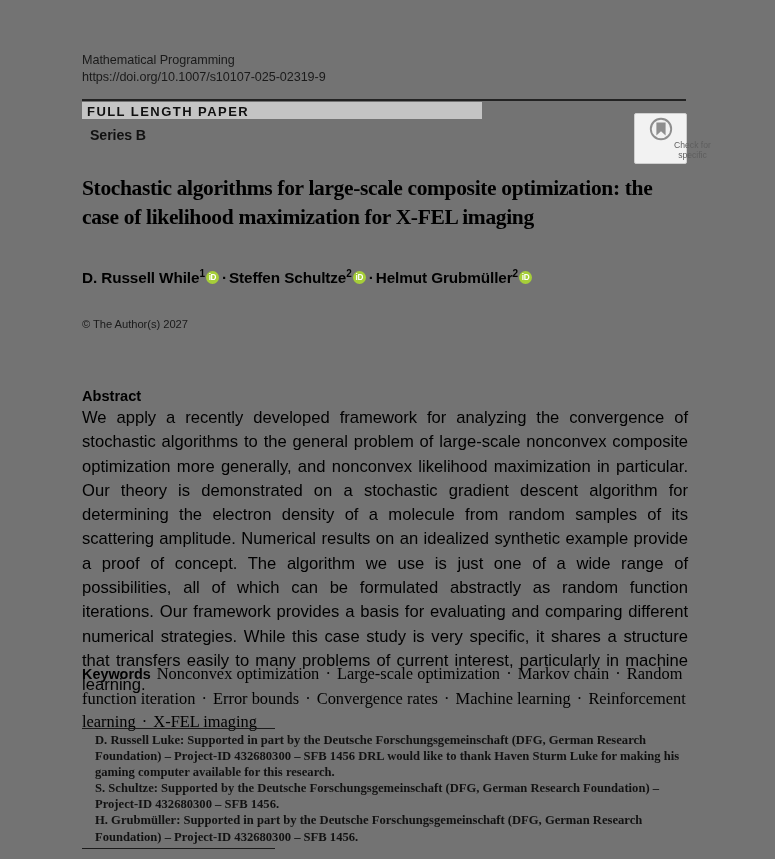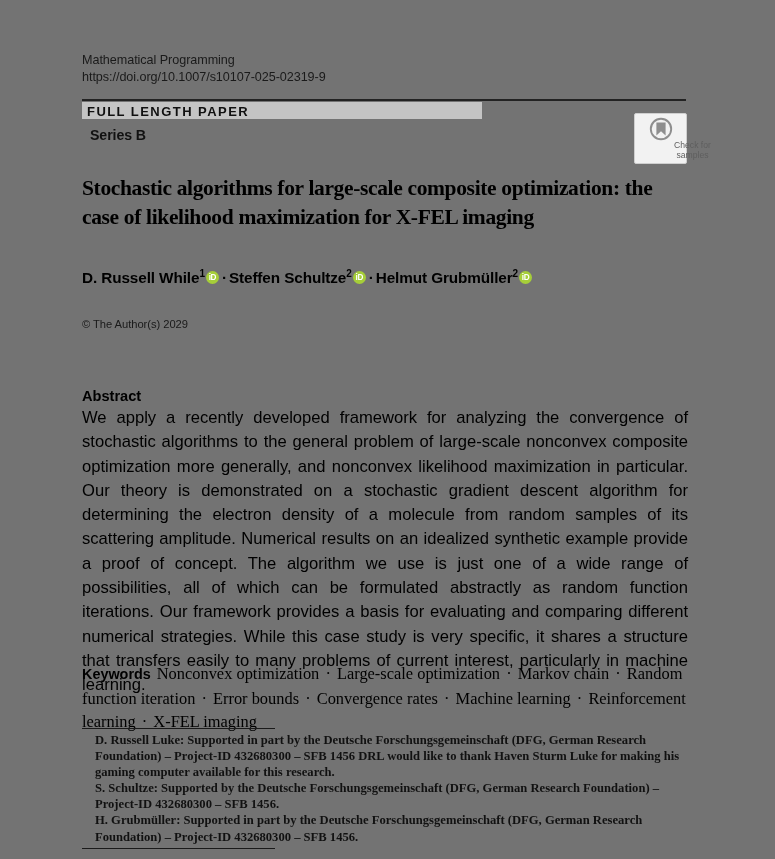--- a/index.html
+++ b/index.html
@@ -280,32 +280,32 @@
 
   <div class="crossmark">
     <span class="crossmark-logo">
       <svg viewBox="0 0 24 24" width="24" height="24">
         <circle cx="12" cy="12" r="10.2" fill="none" stroke="#8e8e8e" stroke-width="1.9"></circle>
         <path d="M7.4 5.6 h9.2 v13.0 l-4.6 -4.3 l-4.6 4.3 z" fill="#8e8e8e"></path>
       </svg>
     </span>
     <span class="crossmark-text">
       <span>Check for</span><br>
-      <span>samples</span>
+      <span>specific</span>
     </span>
   </div>
 
   <h1 class="title">Stochastic algorithms for large-scale composite optimization: the case of likelihood maximization for X-FEL imaging</h1>
 
   <div class="authors">
     <span><span>D. Russell While</span><sup>1</sup><span class="orcid"></span></span><span class="sep-dot">·</span><span><span>Steffen Schultze</span><sup>2</sup><span class="orcid"></span></span><span class="sep-dot">·</span><span><span>Helmut Grubmüller</span><sup>2</sup><span class="orcid"></span></span>
   </div>
 
   <div class="dates">
-    <div>© The Author(s) 2029</div>
+    <div>© The Author(s) 2027</div>
   </div>
 
   <div class="abstract-heading">Abstract</div>
   <div class="abstract-body">We apply a recently developed framework for analyzing the convergence of stochastic algorithms to the general problem of large-scale nonconvex composite optimization more generally, and nonconvex likelihood maximization in particular. Our theory is demonstrated on a stochastic gradient descent algorithm for determining the electron density of a molecule from random samples of its scattering amplitude. Numerical results on an idealized synthetic example provide a proof of concept. The algorithm we use is just one of a wide range of possibilities, all of which can be formulated abstractly as random function iterations. Our framework provides a basis for evaluating and comparing different numerical strategies. While this case study is very specific, it shares a structure that transfers easily to many problems of current interest, particularly in machine learning.</div>
 
   <div class="keywords">
     <span class="kw-label">Keywords</span><span id="kw-list"><span>Nonconvex optimization</span><span class="kw-sep"> · </span><span>Large-scale optimization</span><span class="kw-sep"> · </span><span>Markov chain</span><span class="kw-sep"> · </span><span>Random function iteration</span><span class="kw-sep"> · </span><span>Error bounds</span><span class="kw-sep"> · </span><span>Convergence rates</span><span class="kw-sep"> · </span><span>Machine learning</span><span class="kw-sep"> · </span><span>Reinforcement learning</span><span class="kw-sep"> · </span><span>X-FEL imaging</span></span>
   </div>
 
   <div class="fn-rule-top"></div>

